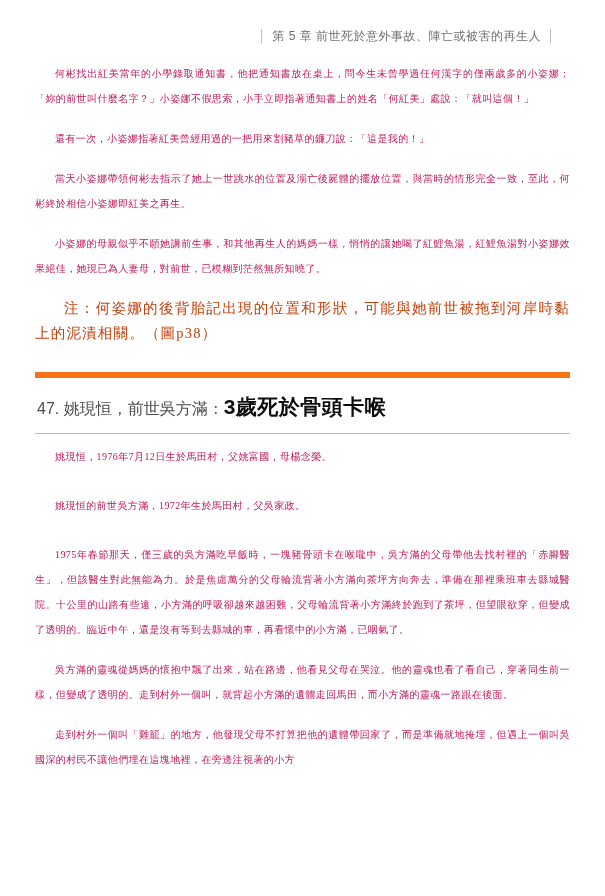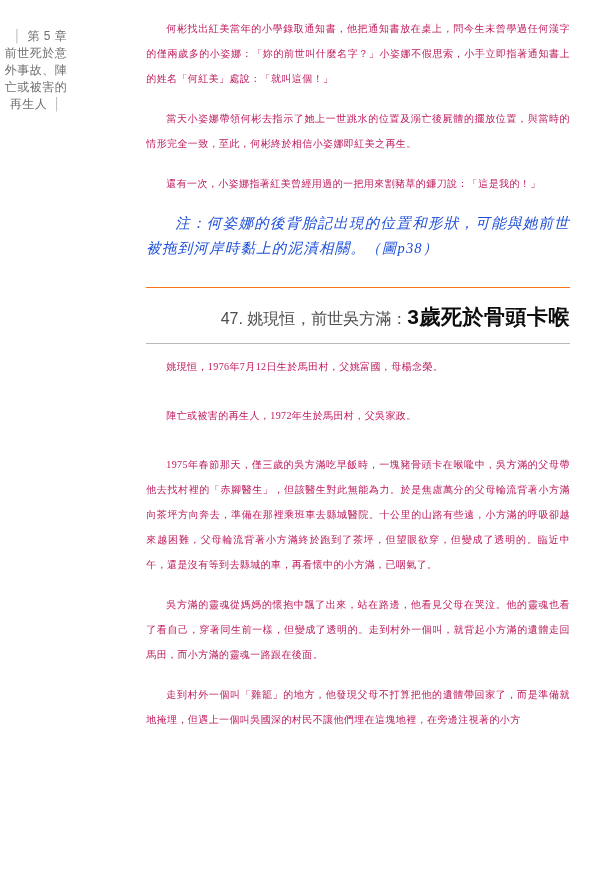--- a/index.html
+++ b/index.html
@@ -8,21 +8,21 @@
     background: #ffffff;
   }
   .page {
     position: relative;
     width: 605px;
     height: 896px;
     background: #ffffff;
     box-sizing: border-box;
     overflow: hidden;
     display: flex;
-    flex-direction: row;
+    flex-direction: column;
     font-family: "Liberation Serif", "DejaVu Serif", serif;
   }
   .running-header {
     text-align: right;
     padding: 28px 44px 0 0;
     font-family: "Liberation Sans", "DejaVu Sans", sans-serif;
     font-size: 12px;
     color: #6e6e6e;
     letter-spacing: 0.5px;
   }
@@ -46,32 +46,30 @@
     text-align: justify;
     letter-spacing: 0.4px;
     color: #be185d;
   }
   p.note-para {
     font-size: 14.5px;
     line-height: 25px;
     margin: 4px 0 0 0;
     text-indent: 2em;
     text-align: justify;
-    font-style: italic;
     letter-spacing: 1.2px;
-    color: #1d4ed8;
+    color: #c2410c;
   }
   .section-heading-block {
-    border-top: 1px solid #f97316;
+    border-top: 6px solid #f97316;
     border-bottom: 1px solid #b8b8b8;
     margin: 26px 0 10px 0;
     padding: 15px 0 12px 2px;
     font-family: "Liberation Sans", "DejaVu Sans", sans-serif;
     white-space: nowrap;
-    text-align: right;
   }
   .heading-prefix {
     font-size: 16px;
     color: #4d4d4d;
     font-weight: 400;
   }
   .heading-emphasis {
     font-size: 21px;
     color: #0d0d0d;
     font-weight: 700;
@@ -89,29 +87,30 @@
 
 <div class="page">
 
   <div class="running-header">
     <span class="bar">│</span><span>第 5 章 前世死於意外事故、陣亡或被害的再生人</span><span class="bar">│</span>
   </div>
 
   <div class="content">
 
     <p class="body-para">何彬找出紅美當年的小學錄取通知書，他把通知書放在桌上，問今生未曾學過任何漢字的僅兩歲多的小姿娜：「妳的前世叫什麼名字？」小姿娜不假思索，小手立即指著通知書上的姓名「何紅美」處說：「就叫這個！」</p>
+    <p class="body-para">還有一次，小姿娜指著紅美曾經用過的一把用來割豬草的鐮刀說：「這是我的！」</p>
     <p class="body-para">當天小姿娜帶領何彬去指示了她上一世跳水的位置及溺亡後屍體的擺放位置，與當時的情形完全一致，至此，何彬終於相信小姿娜即紅美之再生。</p>
-    <p class="body-para">還有一次，小姿娜指著紅美曾經用過的一把用來割豬草的鐮刀說：「這是我的！」</p>
+    <p class="body-para">小姿娜的母親似乎不願她講前生事，和其他再生人的媽媽一樣，悄悄的讓她喝了紅鯉魚湯，紅鯉魚湯對小姿娜效果絕佳，她現已為人妻母，對前世，已模糊到茫然無所知曉了。</p>
     <p class="note-para">注：何姿娜的後背胎記出現的位置和形狀，可能與她前世被拖到河岸時黏上的泥漬相關。（圖p38）</p>
 
     <div class="section-heading-block">
       <span class="heading-prefix">47. 姚現恒，前世吳方滿：</span><span class="heading-emphasis">3歲死於骨頭卡喉</span>
     </div>
 
     <p class="body-para single-line first-after-heading">姚現恒，1976年7月12日生於馬田村，父姚富國，母楊念榮。</p>
-    <p class="body-para single-line">陣亡或被害的再生人，1972年生於馬田村，父吳家政。</p>
+    <p class="body-para single-line">姚現恒的前世吳方滿，1972年生於馬田村，父吳家政。</p>
     <p class="body-para">1975年春節那天，僅三歲的吳方滿吃早飯時，一塊豬骨頭卡在喉嚨中，吳方滿的父母帶他去找村裡的「赤腳醫生」，但該醫生對此無能為力。於是焦慮萬分的父母輪流背著小方滿向茶坪方向奔去，準備在那裡乘班車去縣城醫院。十公里的山路有些遠，小方滿的呼吸卻越來越困難，父母輪流背著小方滿終於跑到了茶坪，但望眼欲穿，但變成了透明的。臨近中午，還是沒有等到去縣城的車，再看懷中的小方滿，已咽氣了。</p>
     <p class="body-para">吳方滿的靈魂從媽媽的懷抱中飄了出來，站在路邊，他看見父母在哭泣。他的靈魂也看了看自己，穿著同生前一樣，但變成了透明的。走到村外一個叫，就背起小方滿的遺體走回馬田，而小方滿的靈魂一路跟在後面。</p>
     <p class="body-para">走到村外一個叫「雞籠」的地方，他發現父母不打算把他的遺體帶回家了，而是準備就地掩埋，但遇上一個叫吳國深的村民不讓他們埋在這塊地裡，在旁邊注視著的小方</p>
 
   </div>
 
 </div>
 
 </body></html>

